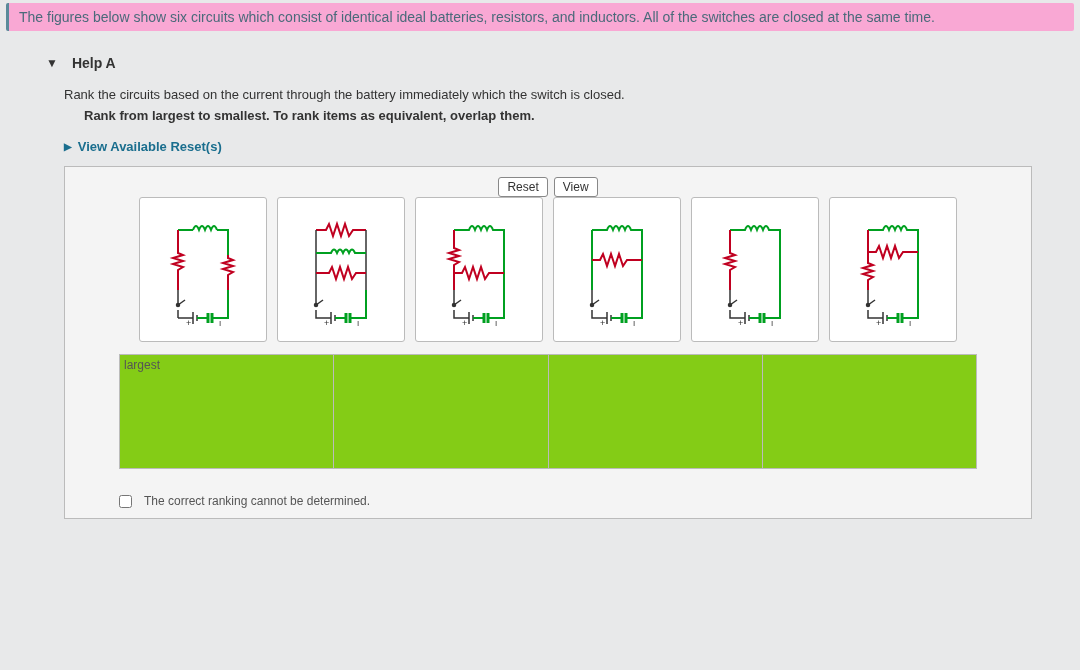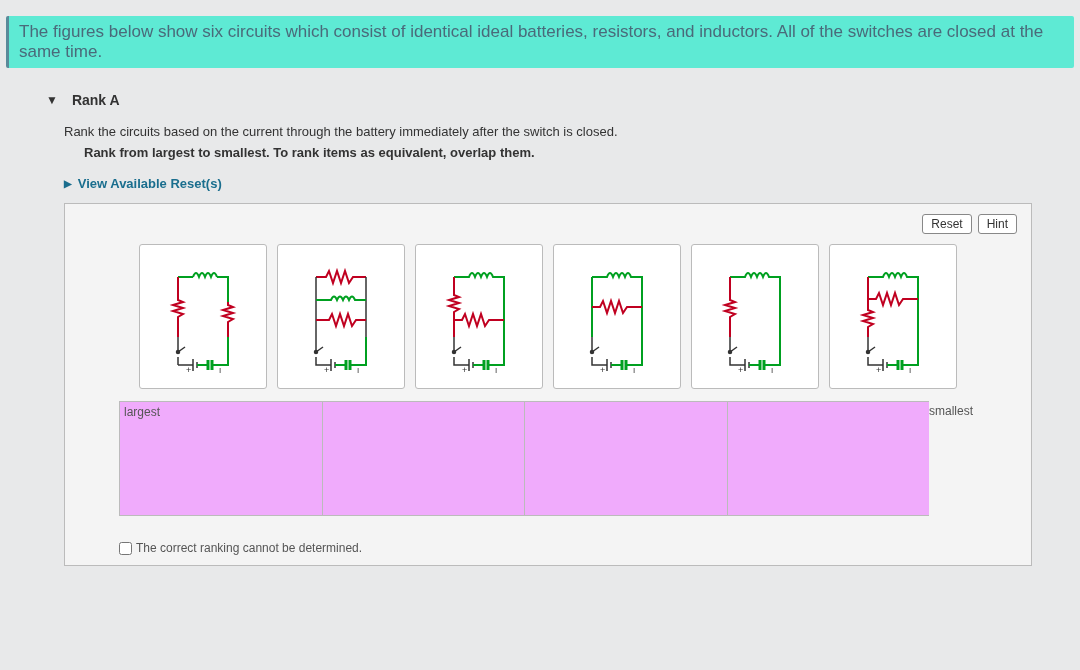--- a/index.html
+++ b/index.html
@@ -6,26 +6,26 @@
   body {
     font-family: Arial, Helvetica, sans-serif;
     background: #e8e9ea;
     width: 1080px;
     height: 670px;
     overflow: hidden;
     color: #333;
     font-size: 13px;
   }
   .top-banner {
-    background: #5eead4;
+    background: #f9a8d4;
     border-left: 3px solid #5a8a9a;
     padding: 6px 10px;
-    margin: 16px 6px 0 6px;
+    margin: 3px 6px 0 6px;
     color: #4a6a7a;
-    font-size: 17px;
+    font-size: 14px;
     border-radius: 2px;
   }
   .part-header {
     display: flex;
     align-items: center;
     gap: 14px;
     padding: 24px 0 16px 46px;
     font-weight: bold;
     font-size: 14px;
   }
@@ -53,23 +53,22 @@
   }
   .hints-link .tri { font-size: 10px; }
   .ranking-widget {
     margin-top: 12px;
     border: 1px solid #bbb;
     background: #f4f4f4;
     padding: 10px 14px 10px 14px;
   }
   .widget-top {
     display: flex;
-    justify-content: flex-end;
+    justify-content: center;
     gap: 6px;
-    margin-bottom: 10px;
   }
   .wbtn {
     border: 1px solid #888;
     background: #fff;
     padding: 2px 8px;
     font-size: 12px;
     border-radius: 3px;
     cursor: pointer;
     color: #333;
   }
@@ -95,21 +94,21 @@
   .ranking-bins {
     display: flex;
     position: relative;
     margin-bottom: 10px;
     padding: 0 40px;
   }
   .bin {
     flex: 1;
     height: 115px;
     border: 1px solid #bbb;
-    background: #f0abfc;
+    background: #84cc16;
     border-right: none;
     position: relative;
   }
   .bin:last-child { border-right: 1px solid #bbb; }
   .bin-label {
     position: absolute;
     top: 3px;
     font-size: 12px;
     color: #555;
   }
@@ -118,50 +117,50 @@
     width: 48px;
     font-size: 12px;
     color: #555;
     text-align: right;
     padding-right: 4px;
     padding-top: 3px;
   }
   .cannot-row {
     display: flex;
     align-items: flex-end;
-    gap: 4px;
+    gap: 12px;
     padding-left: 40px;
     font-size: 12px;
     color: #555;
     margin-top: 25px;
   }
   .cannot-row input { width: 13px; height: 13px; }
 </style>
 </head>
 <body>
 
 <div class="top-banner">The figures below show six circuits which consist of identical ideal batteries, resistors, and inductors. All of the switches are closed at the same time.</div>
 
 <div class="part-header">
   <span class="caret">▼</span>
-  <span>Rank A</span>
+  <span>Help A</span>
 </div>
 
 <div class="content">
-  <div class="instruction">Rank the circuits based on the current through the battery immediately after the switch is closed.</div>
+  <div class="instruction">Rank the circuits based on the current through the battery immediately which the switch is closed.</div>
   <div class="instruction bold">Rank from largest to smallest. To rank items as equivalent, overlap them.</div>
   <div class="hints-link">
     <span class="tri">▶</span>
     <span>View Available Reset(s)</span>
   </div>
 
   <div class="ranking-widget">
     <div class="widget-top">
       <button class="wbtn">Reset</button>
-      <button class="wbtn">Hint</button>
+      <button class="wbtn">View</button>
     </div>
 
     <div class="circuits-row">
 
       <div class="circuit-card">
         <svg class="circuit-svg" viewBox="0 0 100 120">
           <g stroke="#00a020" stroke-width="2" fill="none">
             <path d="M25 20 L40 20"></path>
             <path d="M40 20 Q43 12 46 20 Q49 12 52 20 Q55 12 58 20 Q61 12 64 20"></path>
             <path d="M64 20 L75 20 L75 45"></path>
@@ -350,21 +349,20 @@
       </div>
     </div>
 
     <div class="ranking-bins">
       <div class="bin">
         <span class="bin-label left">largest</span>
       </div>
       <div class="bin"></div>
       <div class="bin"></div>
       <div class="bin"></div>
-      <div class="end-label">smallest</div>
     </div>
 
     <div class="cannot-row">
       <input type="checkbox" style="">
       <span>The correct ranking cannot be determined.</span>
     </div>
   </div>
 </div>
 
 </body></html>

